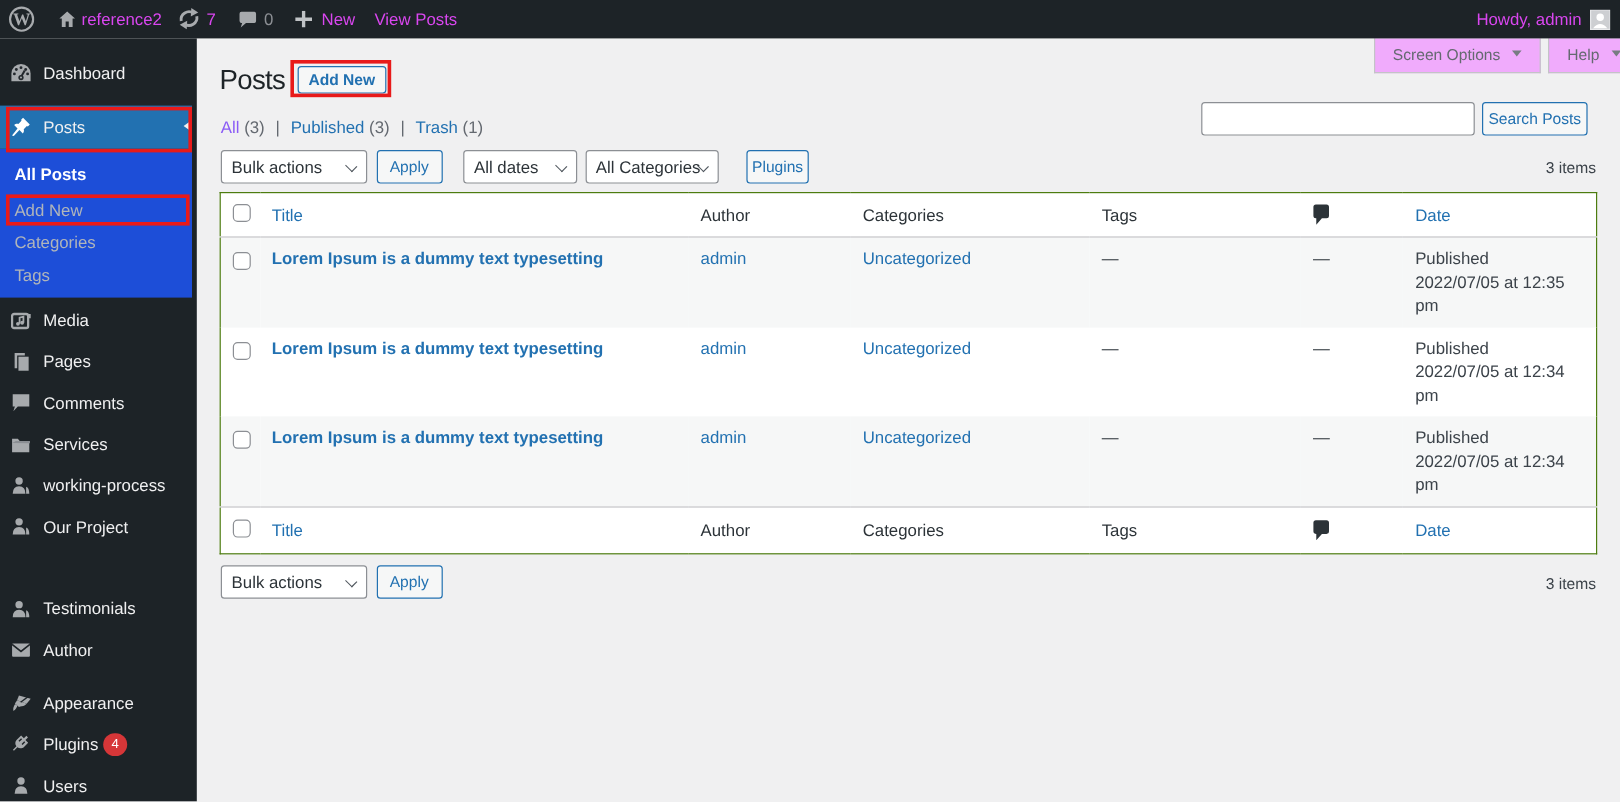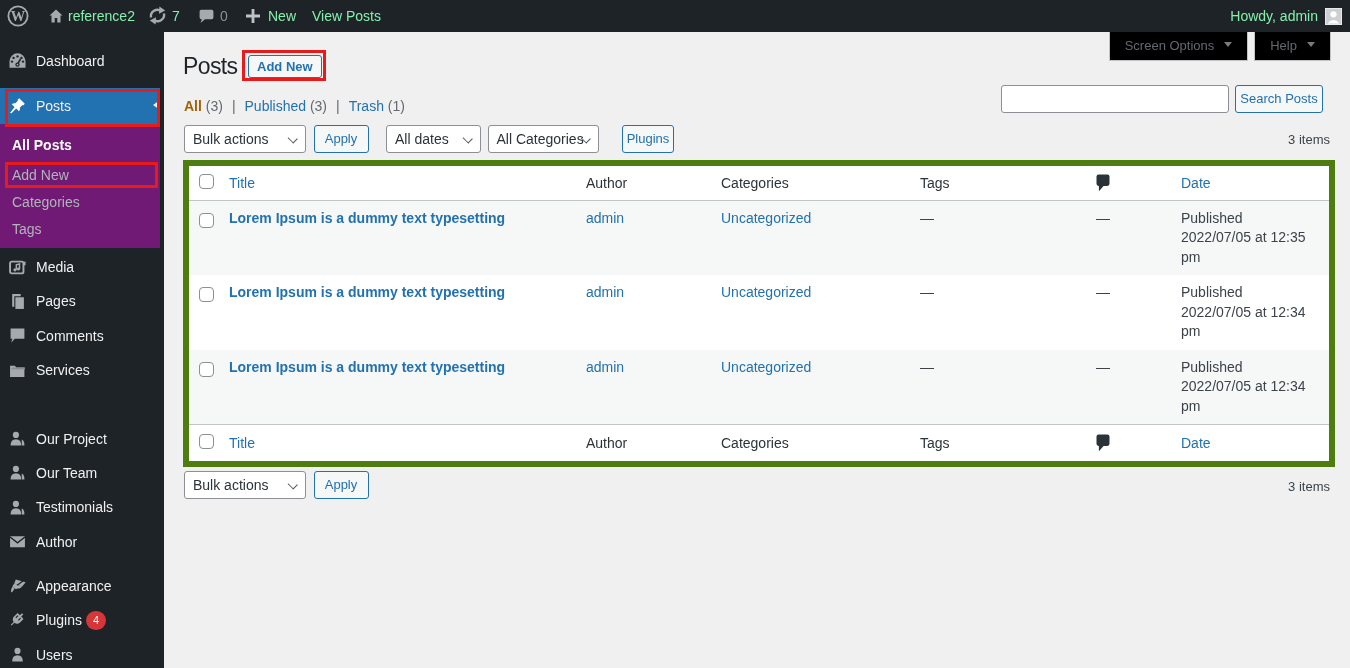--- a/index.html
+++ b/index.html
@@ -2,53 +2,53 @@
 <html><head>
 <meta charset="utf-8">
 <style>
 * { margin:0; padding:0; box-sizing:border-box; }
 html,body { width:1350px; height:668px; overflow:hidden; }
 body { font-family:"Liberation Sans",sans-serif; font-size:13px; background:#f0f0f1; color:#3c434a; position:relative; }
 a { text-decoration:none; color:#2271b1; }
 
 
 #adminbar { position:absolute; left:0; top:0; width:1350px; height:32px; background:#1d2327; color:#f0f0f1; z-index:50; }
-#adminbar .it { position:absolute; top:0; height:32px; line-height:32px; white-space:nowrap; color:#86efac; font-size:14px; }
+#adminbar .it { position:absolute; top:0; height:32px; line-height:32px; white-space:nowrap; color:#d946ef; font-size:14px; }
 #adminbar svg { position:absolute; }
 
 
 #sidebar { position:absolute; left:0; top:32px; width:164px; height:636px; background:#1d2327; z-index:10; }
 .mi { position:absolute; left:0; width:160px; display:flex; align-items:center; color:#f0f0f1; font-size:14px; }
 .mi svg { position:absolute; left:9px; }
 .mi .lbl { position:absolute; left:36px; }
-#submenu { position:absolute; left:0; top:91.5px; width:160px; height:124px; background:#701a75; }
+#submenu { position:absolute; left:0; top:91.5px; width:160px; height:124px; background:#1d4ed8; }
 .smi { position:absolute; left:12px; font-size:14px; color:#b0b5ba; }
 
 
-.tab { position:absolute; top:32px; height:29px; background:#000000; border:1px solid #c3c4c7; border-top:none; color:#646970; font-size:13px; line-height:28px; text-align:center; }
+.tab { position:absolute; top:32px; height:29px; background:#f0abfc; border:1px solid #c3c4c7; border-top:none; color:#646970; font-size:13px; line-height:28px; text-align:center;margin-left:36px; }
 .tab .tri { display:inline-block; width:0; height:0; border:4px solid transparent; border-top:5px solid #787c82; margin-left:10px; vertical-align:-1px; }
 
 h1 { position:absolute; left:183px; top:52px; font-size:23px; font-weight:400; color:#1d2327; line-height:29px; letter-spacing:-0.6px; }
 #addnew { position:absolute; left:248px; top:54.5px; height:23px; line-height:21px; padding:0 8px; background:#f6f7f7; border:1px solid #2271b1; border-radius:3px; color:#2271b1; font-weight:700; font-size:13px; }
 .redbox { position:absolute; border:3px solid #e81a1a; z-index:30; }
 
 #views { position:absolute; left:184px; top:98px; font-size:14px; color:#646970; }
-#views .cur { color:#a16207; font-weight:700; }
+#views .cur { color:#8b5cf6; font-weight:400; }
 #views .sep { color:#646970; padding:0 9px; }
 
 .wpsel { position:absolute; height:28px; background:#fff; border:1px solid #8c8f94; border-radius:3px; font-size:14px; color:#2c3338; line-height:26px; padding-left:8px; }
 .wpsel .chev { position:absolute; right:10px; top:9px; width:8px; height:8px; border-right:1.8px solid #50575e; border-bottom:1.8px solid #50575e; transform:rotate(45deg) scale(1,0.8); transform-origin:6px 6px; }
 .wpbtn { position:absolute; height:28px; background:#f6f7f7; border:1px solid #2271b1; border-radius:3px; color:#2271b1; font-size:13px; line-height:26px; text-align:center; }
 
 #searchbox { position:absolute; left:1001px; top:85px; width:228px; height:28px; background:#fff; border:1px solid #8c8f94; border-radius:3px; }
 #items-top { position:absolute; right:20px; top:132px; font-size:13px; color:#3c434a; }
 #items-bot { position:absolute; right:20px; top:479px; font-size:13px; color:#3c434a; }
 
 
-#posts-table { position:absolute; left:183px; top:160px; width:1148px; background:#fff; border:6px solid #4d7c0f; border-collapse:collapse; table-layout:fixed;padding-left:46px; }
+#posts-table { position:absolute; left:183px; top:160px; width:1148px; background:#fff; border:1px solid #4d7c0f; border-collapse:collapse; table-layout:fixed;padding-left:46px; }
 #posts-table th, #posts-table td { text-align:left; vertical-align:top; padding:8px 10px; font-weight:400; }
 #posts-table thead th, #posts-table tfoot th { font-size:14px; color:#2c3338; vertical-align:middle; padding:0 10px; }
 #posts-table thead tr { height:37px; border-bottom:1px solid #c3c4c7; }
 #posts-table tfoot tr { height:39px; border-top:1px solid #c3c4c7; }
 #posts-table tbody tr { height:74.5px; }
 #posts-table tbody tr.alt { background:#f6f7f7; }
 #posts-table td { font-size:14px; line-height:19.5px; color:#3c434a; }
 .cb { width:15px; height:15px; border:1px solid #8c8f94; border-radius:4px; background:#fff; display:inline-block; }
 .col-cb .cb { margin-left:0px; }
 tbody .col-cb .cb { margin-top:4px; }
@@ -153,38 +153,38 @@
   </div>
 
   <div class="mi" style="top:320.9px;height:34.3px">
     <svg width="17" height="17" viewBox="0 0 16 16">
       <path d="M1 3.5 h4.5 l1.5 1.7 h7.5 V14 H1 Z" fill="#a7aaad"></path>
       <path d="M1 6.8 L4 5.2 h11 V7 Z" fill="#8a8e93"></path>
     </svg>
     <span class="lbl">Services</span>
   </div>
 
-
-  <div class="mi" style="top:389.5px;height:34.3px">
+  <div class="mi" style="top:355.2px;height:34.3px">
     <svg width="17" height="17" viewBox="0 0 16 16">
       <circle cx="6.5" cy="4.6" r="2.9" fill="#a7aaad"></circle>
       <path d="M1.5 14.5 Q1.5 8.6 6.5 8.6 Q11.5 8.6 11.5 14.5 Z" fill="#a7aaad"></path>
       <path d="M12 9 q2.5 0.8 2.5 5.5 h-2.5" fill="#a7aaad"></path>
     </svg>
-    <span class="lbl">Our Project</span>
-  </div>
-
-  <div class="mi" style="top:423.8px;height:34.3px">
+    <span class="lbl">working-process</span>
+  </div>
+
+  <div class="mi" style="top:389.5px;height:34.3px">
     <svg width="17" height="17" viewBox="0 0 16 16">
       <circle cx="6.5" cy="4.6" r="2.9" fill="#a7aaad"></circle>
       <path d="M1.5 14.5 Q1.5 8.6 6.5 8.6 Q11.5 8.6 11.5 14.5 Z" fill="#a7aaad"></path>
       <path d="M12 9 q2.5 0.8 2.5 5.5 h-2.5" fill="#a7aaad"></path>
     </svg>
-    <span class="lbl">Our Team</span>
-  </div>
+    <span class="lbl">Our Project</span>
+  </div>
+
 
   <div class="mi" style="top:458.1px;height:34.3px">
     <svg width="17" height="17" viewBox="0 0 16 16">
       <circle cx="6.5" cy="4.6" r="2.9" fill="#a7aaad"></circle>
       <path d="M1.5 14.5 Q1.5 8.6 6.5 8.6 Q11.5 8.6 11.5 14.5 Z" fill="#a7aaad"></path>
       <path d="M12 9 q2.5 0.8 2.5 5.5 h-2.5" fill="#a7aaad"></path>
     </svg>
     <span class="lbl">Testimonials</span>
   </div>
 

